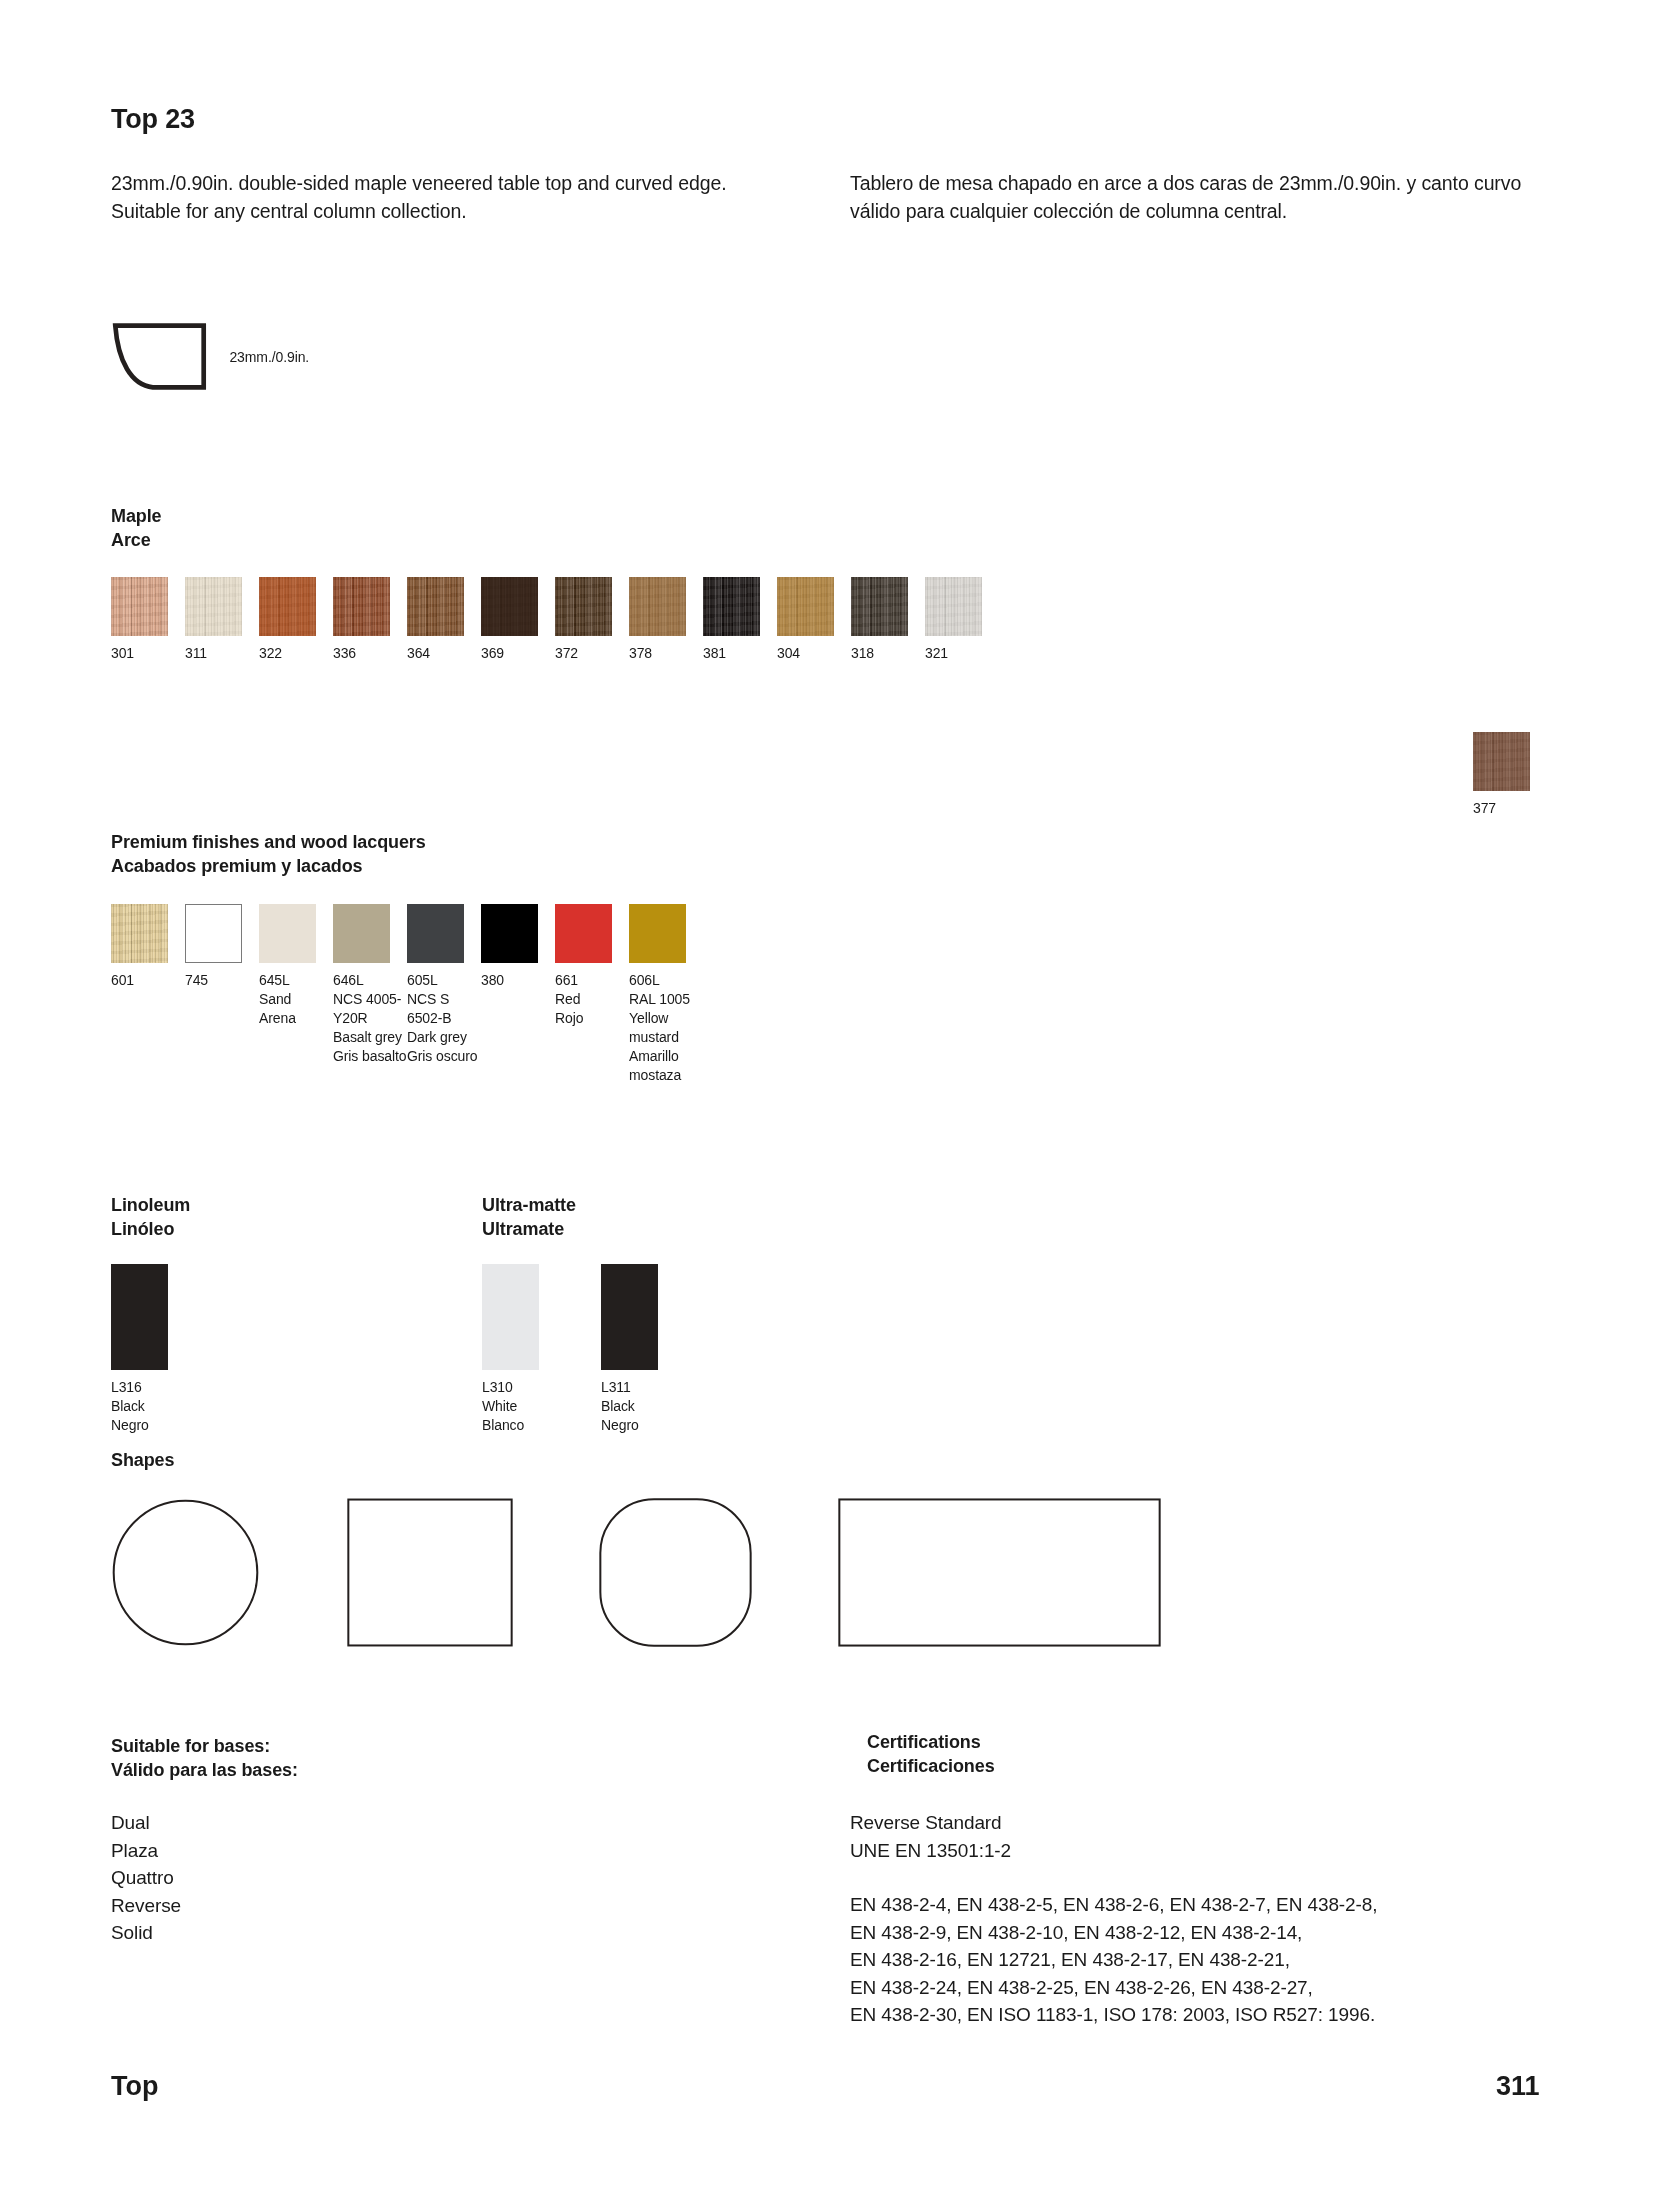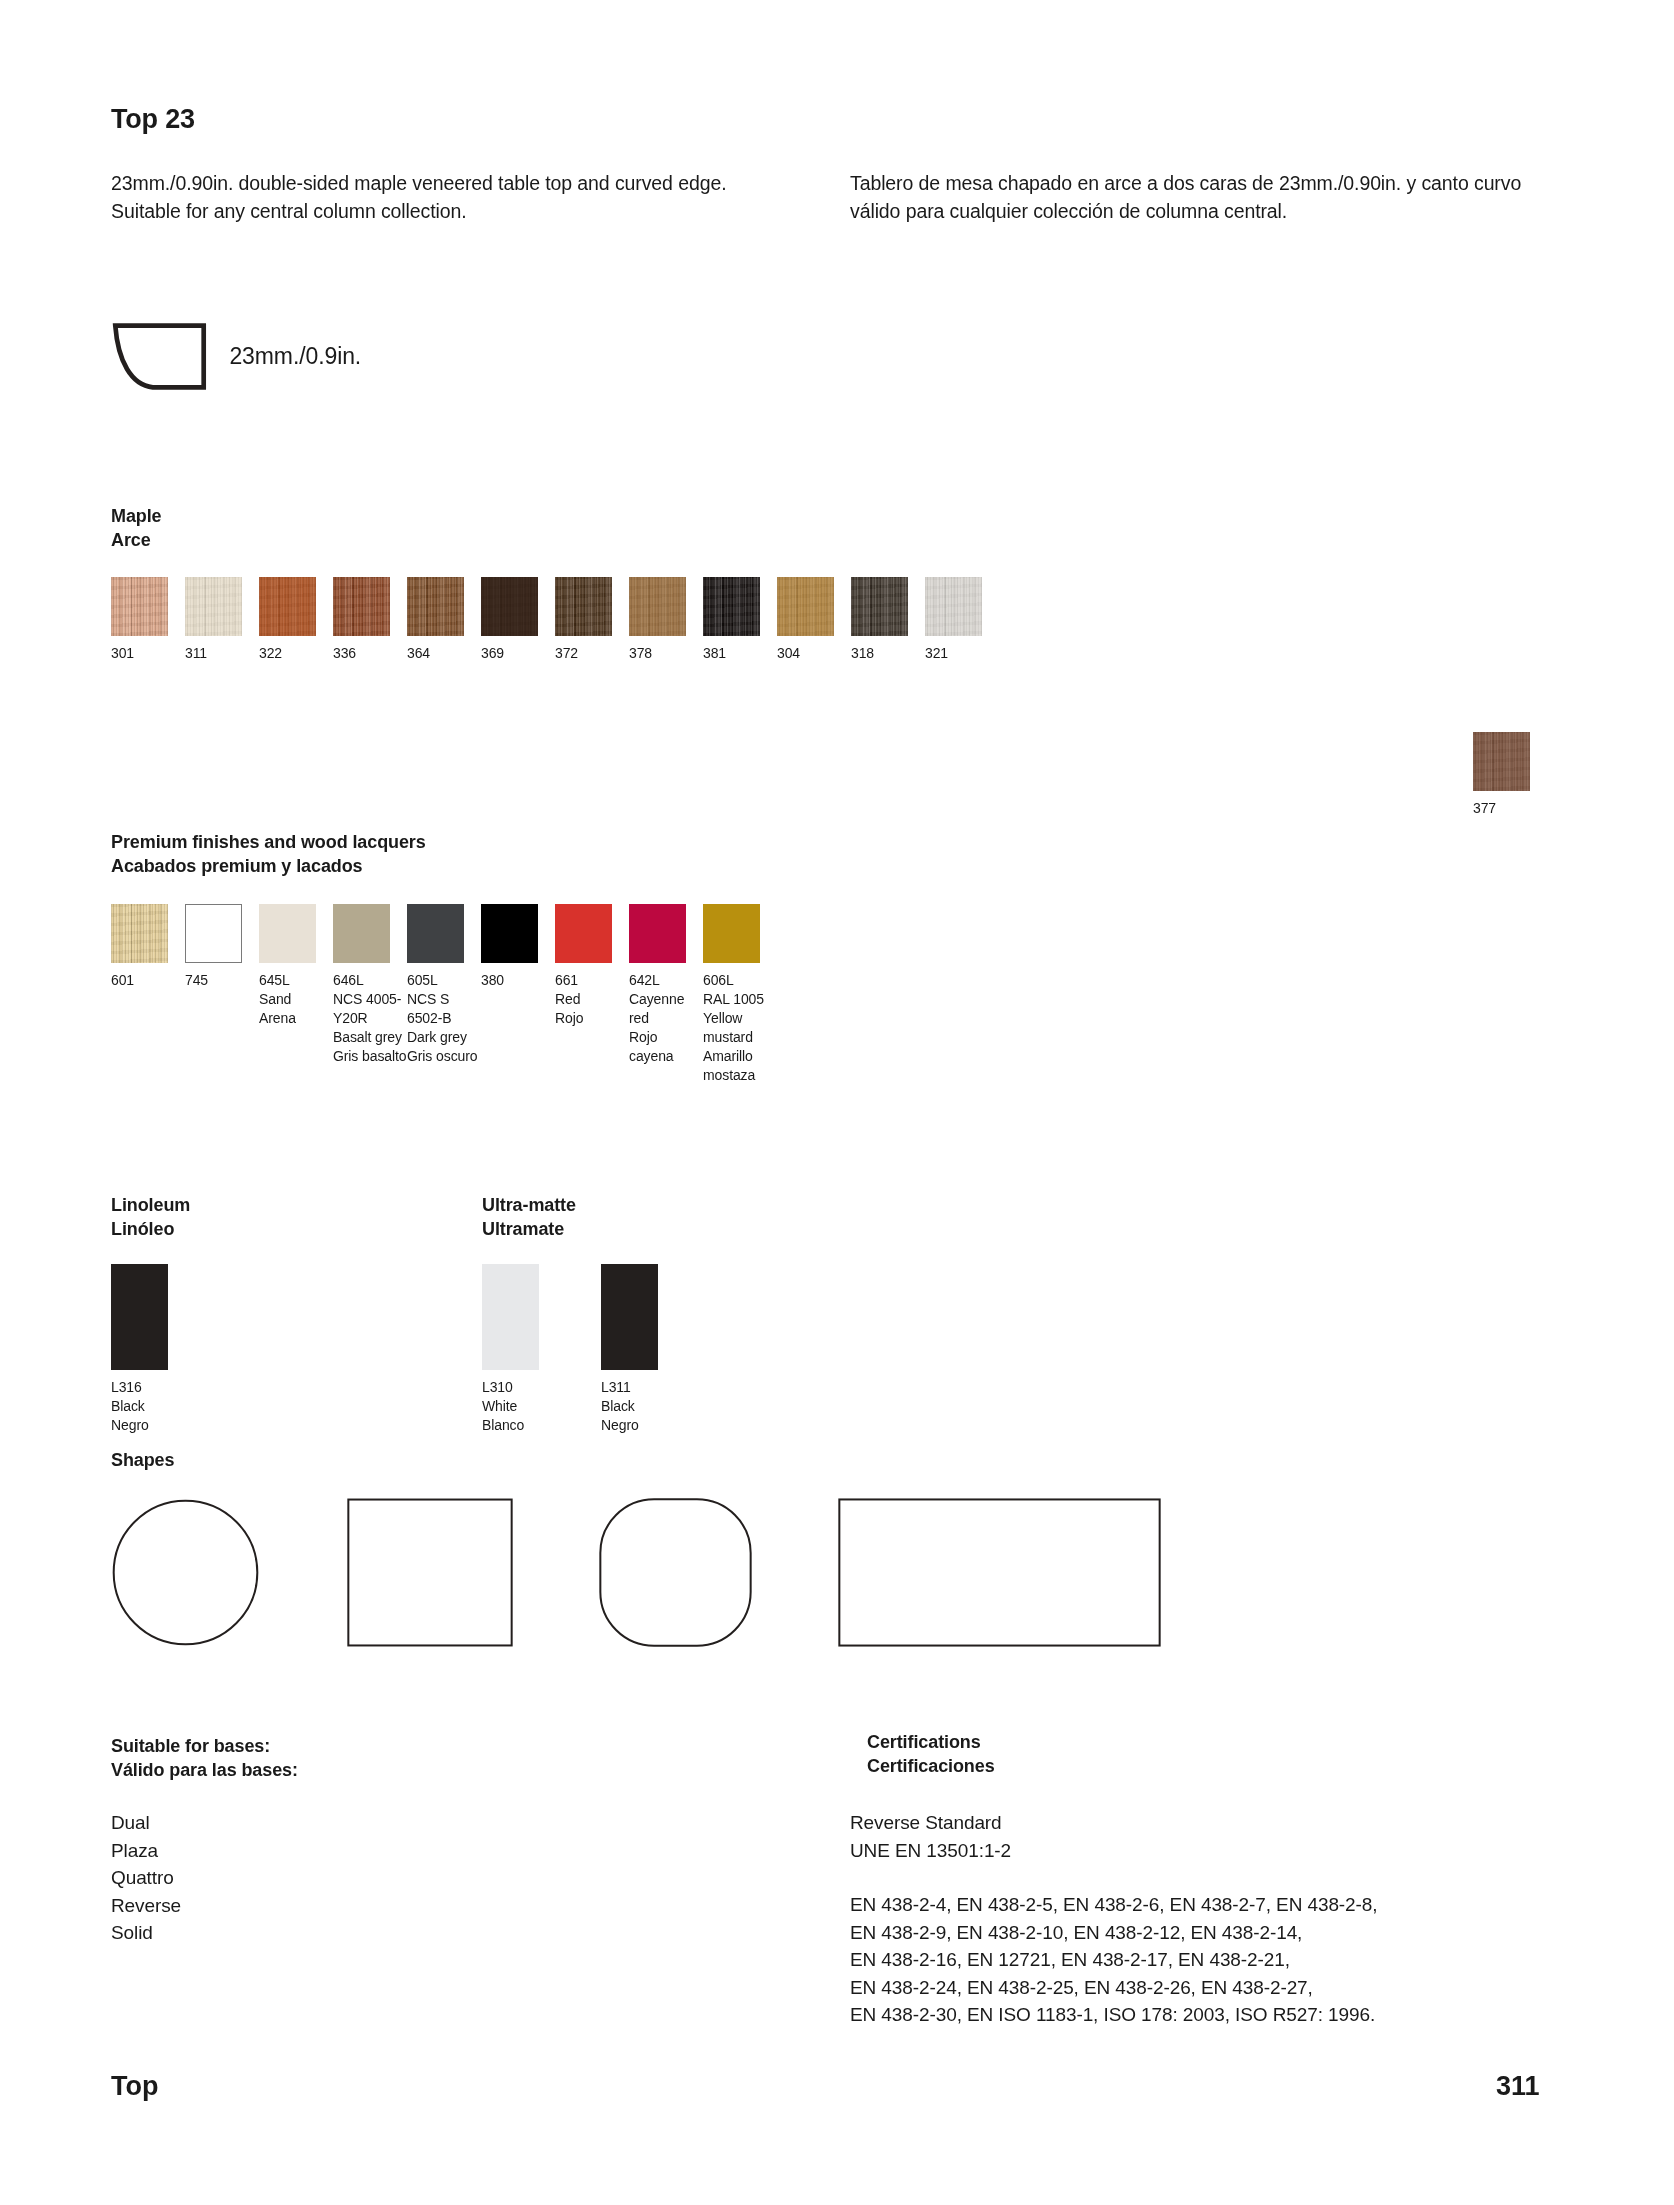--- a/index.html
+++ b/index.html
@@ -54,21 +54,21 @@
   }
 
   
   #page-title { top: 104px; }
   #desc-en { top: 170px; width: 677px; }
   #desc-es { top: 170px; width: 724px; }
 
   
   #edge-block { top: 321px; left: 111px; display: flex; align-items: center; gap: 17.4px; }
   #edge-profile-svg { display: block; }
-  #edge-caption { font-size: 23px; letter-spacing: -0.1px; }
+  #edge-caption { font-size: 14px; letter-spacing: -0.1px; }
 
   
   .sw-row { display: flex; }
   .sw-cell { width: 74px; }
   .sw-chip {
     width: 57px;
     height: 59px;
     display: block;
     background-color: #cccccc;
   }
@@ -254,26 +254,20 @@
         <span class="sw-chip" style="background-color: rgb(0, 0, 0);"></span>
         <div class="swatch-label sw-cap">380</div>
       </div>
       <div class="sw-cell">
         <span class="sw-chip" style="background-color: rgb(216, 50, 44);"></span>
         <div class="swatch-label sw-cap">661
 Red
 Rojo</div>
       </div>
       <div class="sw-cell">
-        <span class="sw-chip" style="background-color: rgb(188, 8, 64);"></span>
-        <div class="swatch-label sw-cap">642L
-Cayenne red
-Rojo cayena</div>
-      </div>
-      <div class="sw-cell">
         <span class="sw-chip" style="background-color: rgb(184, 144, 14);"></span>
         <div class="swatch-label sw-cap">606L
 RAL 1005
 Yellow mustard
 Amarillo mostaza</div>
       </div>
     </div>
 
   <div class="col-left sec-head" id="lino-head">
     <div>Linoleum</div>

